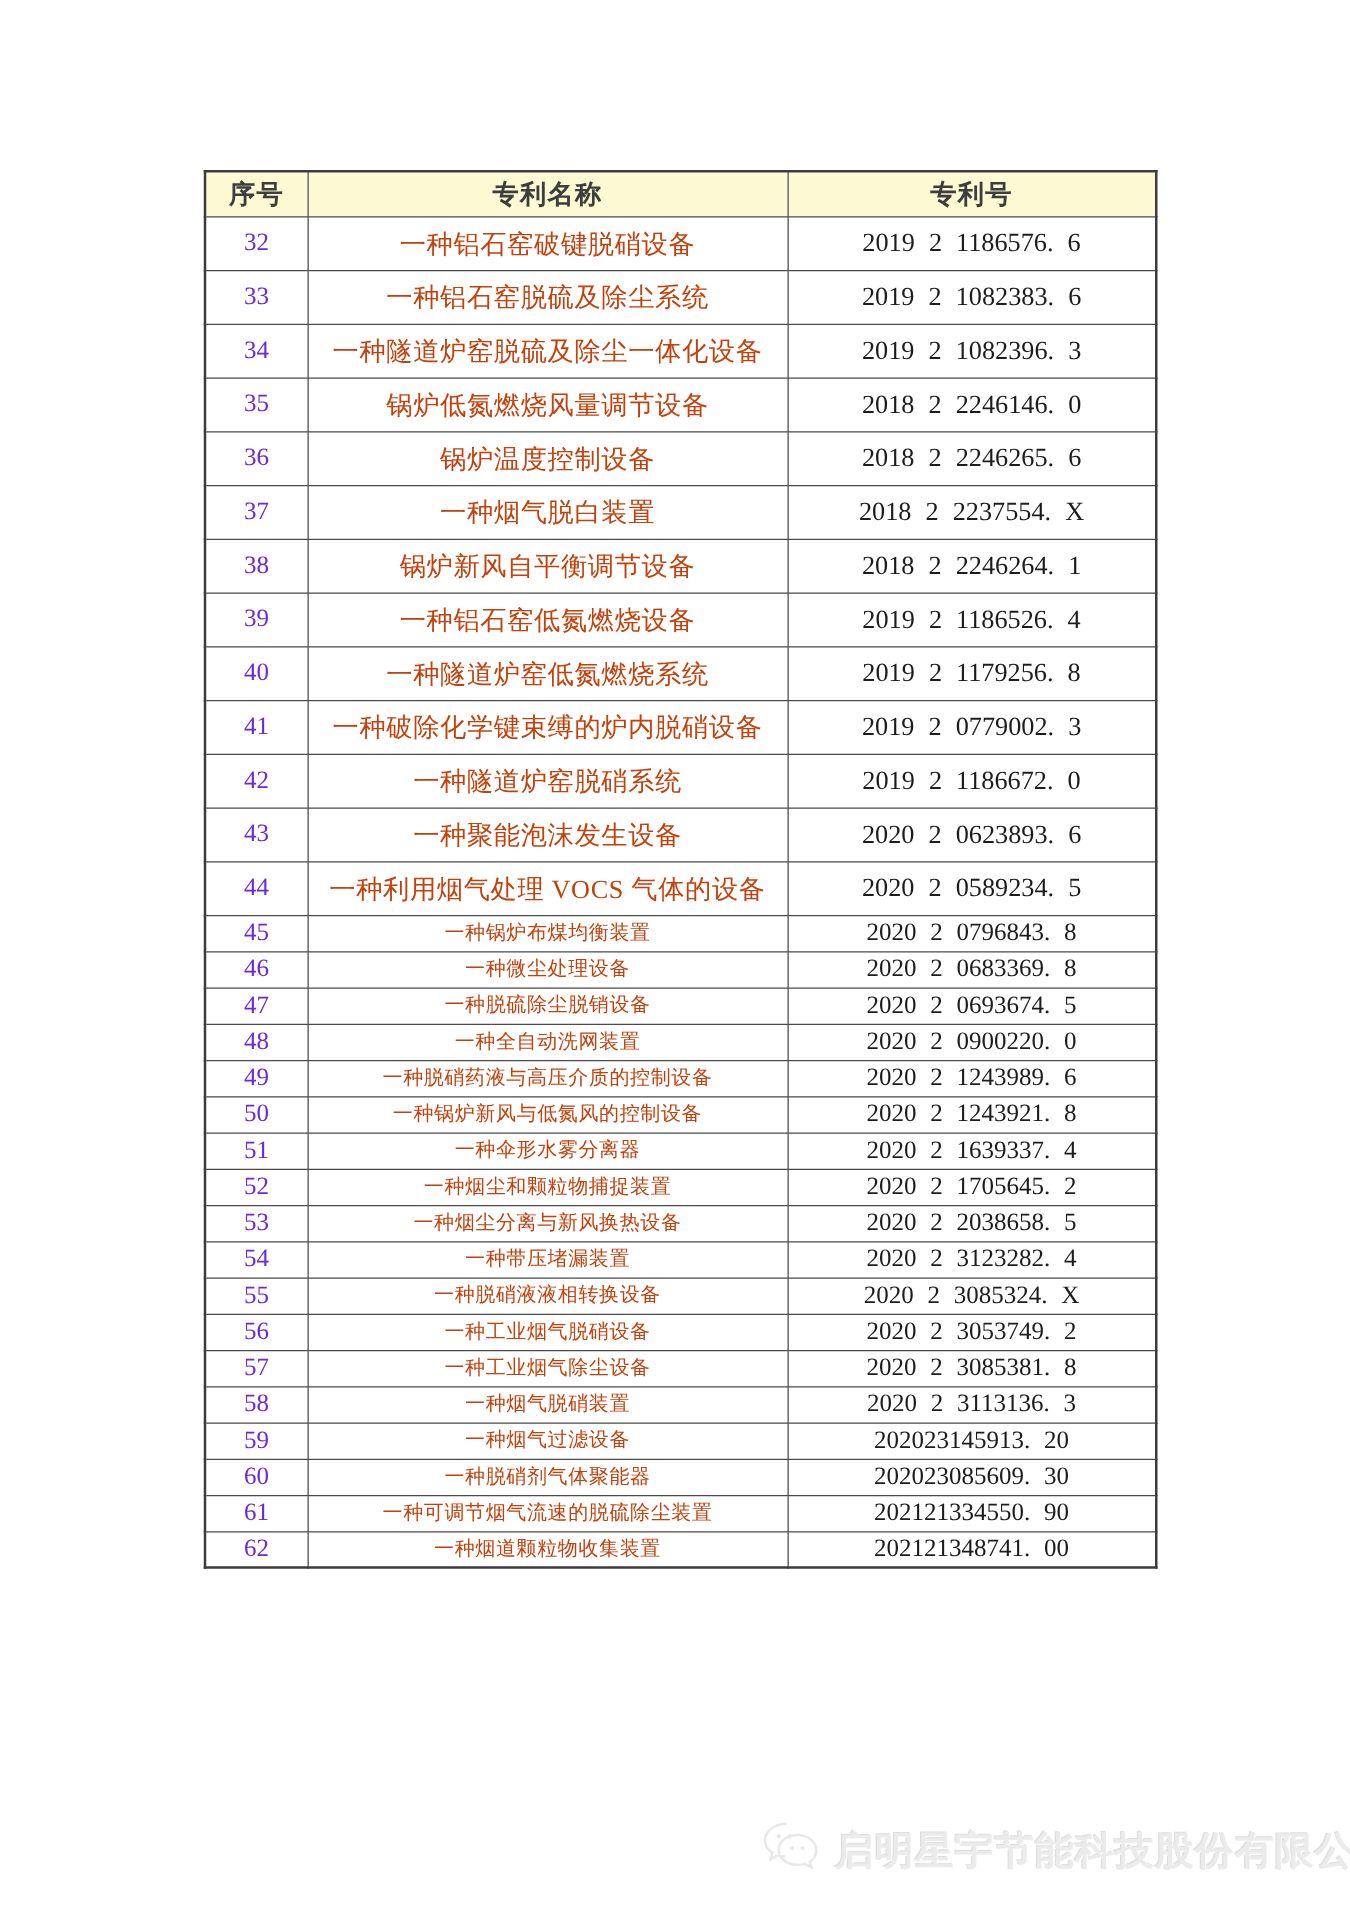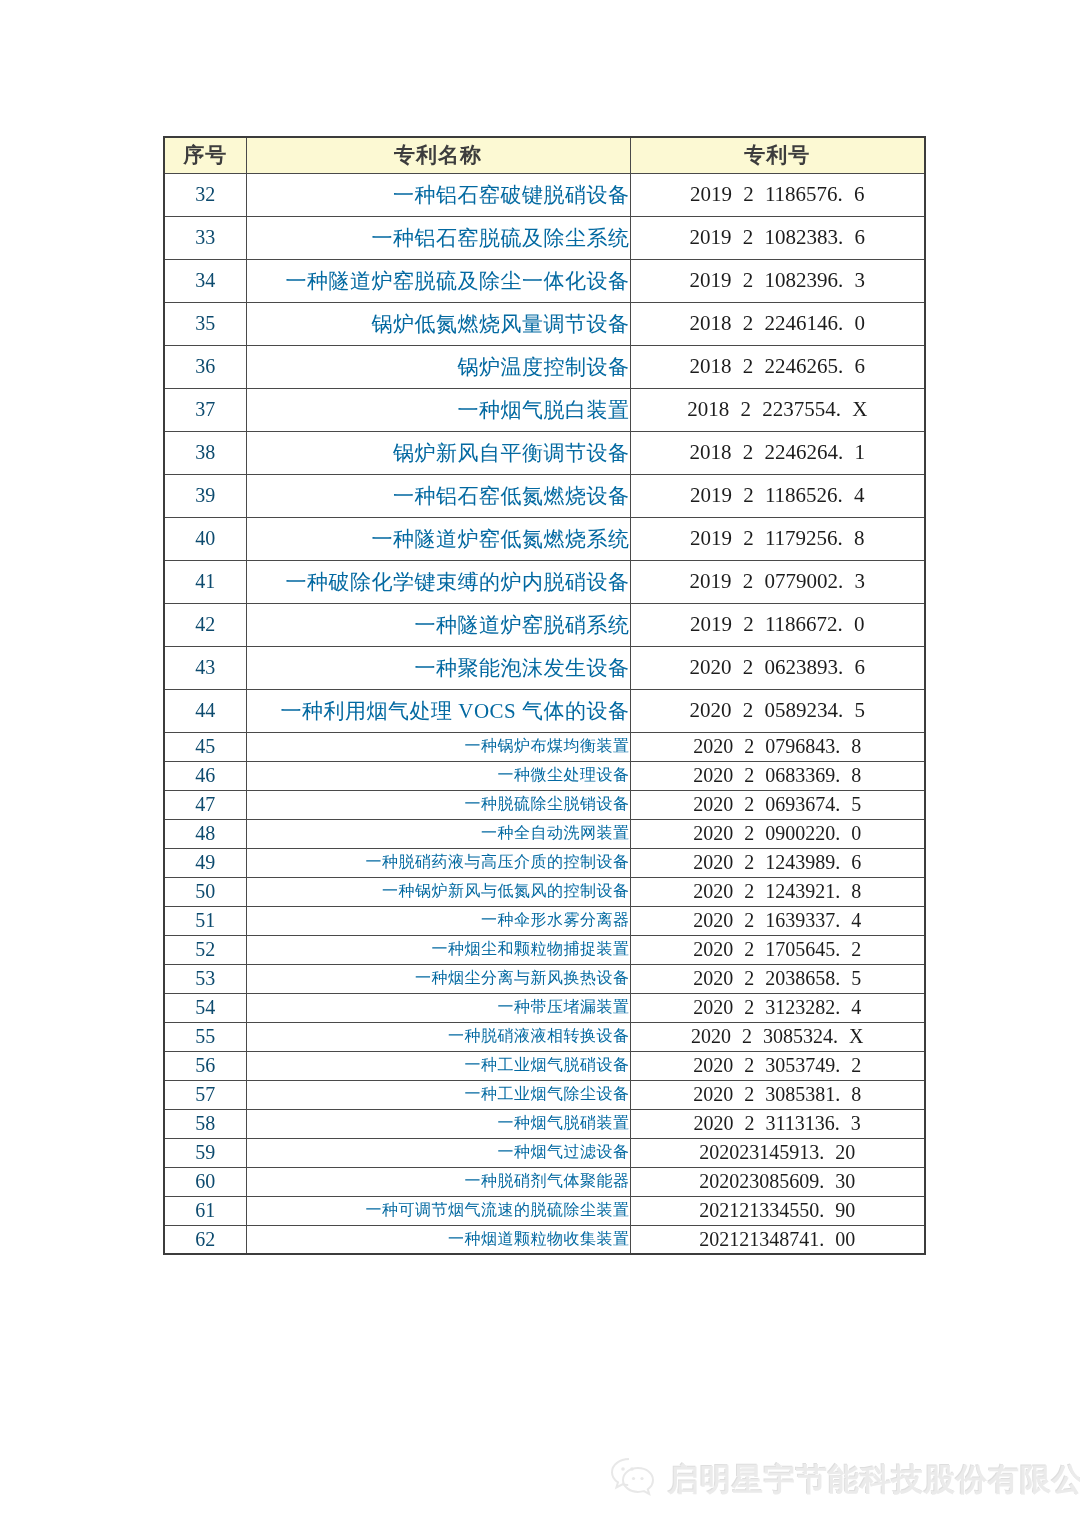--- a/index.html
+++ b/index.html
@@ -28,24 +28,24 @@
   col.c-name{width:384px;}
   col.c-patno{width:295px;}
   tr.head-row{height:36px;background:#fcf9d3;}
   tr.head-row th{
     font-size:21px;font-weight:700;color:#3d3d3d;
     text-align:center;letter-spacing:1px;
   }
   tr.tall{height:43px;}
   tr.short{height:29px;}
   td.col-no{
-    text-align:center;color:#0c4a6e;font-size:20px;
+    text-align:center;color:#6d28d9;font-size:20px;
   }
   td.col-name{
-    text-align:right;color:#0369a1;font-size:21px;
+    text-align:center;color:#c2410c;font-size:21px;
     padding-left:12px;letter-spacing:0.5px;
     white-space:nowrap;
   }
   tr.short td.col-name{font-size:16px;}
   td.col-patno{
     text-align:center;color:#1c1c1c;font-size:21px;
     white-space:pre;word-spacing:6px;
   }
   tr.short td.col-patno{font-size:20px;}
   .watermark{

